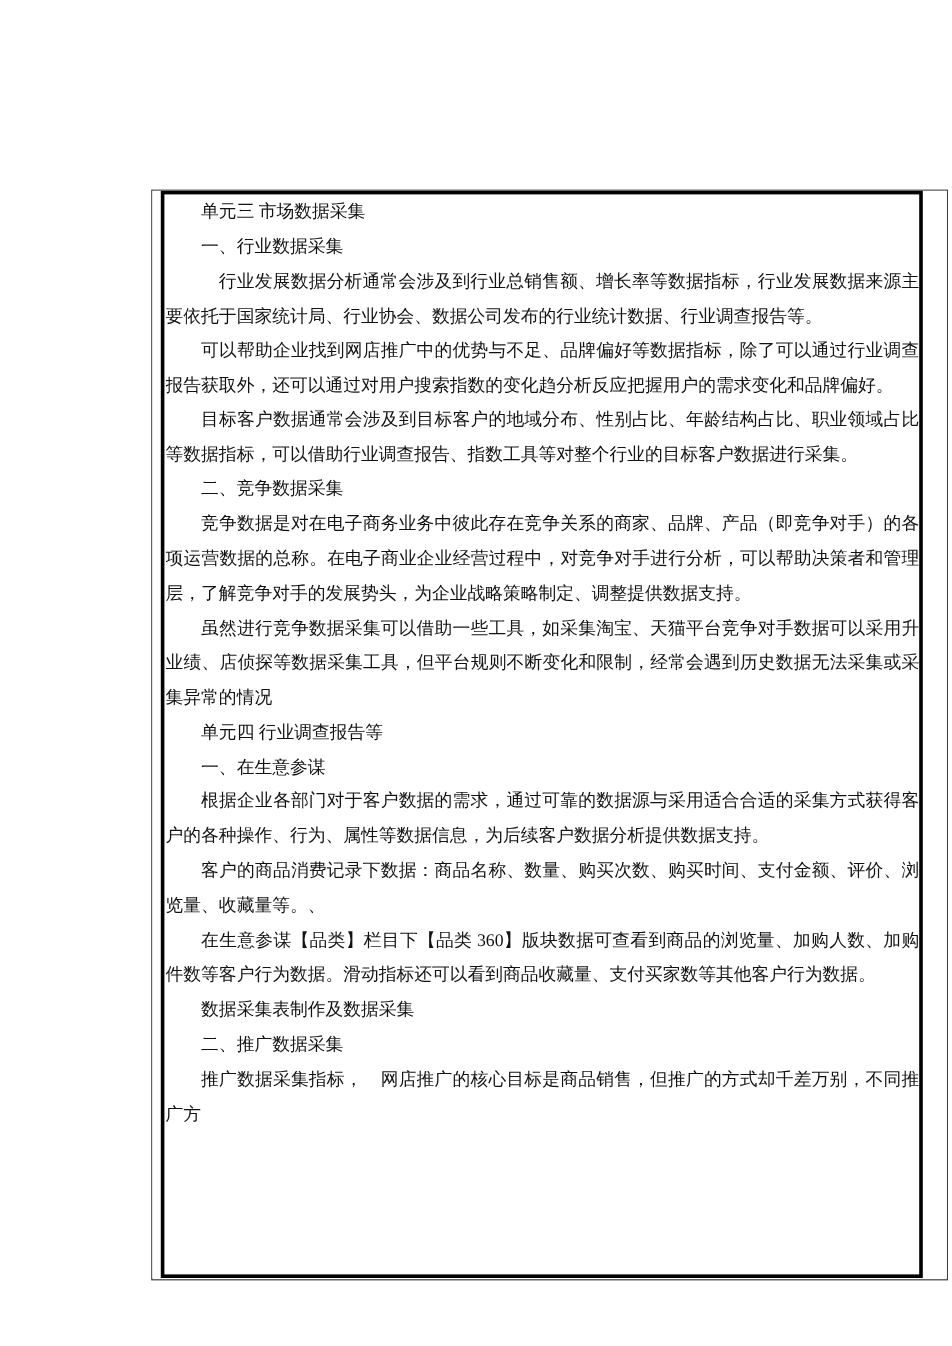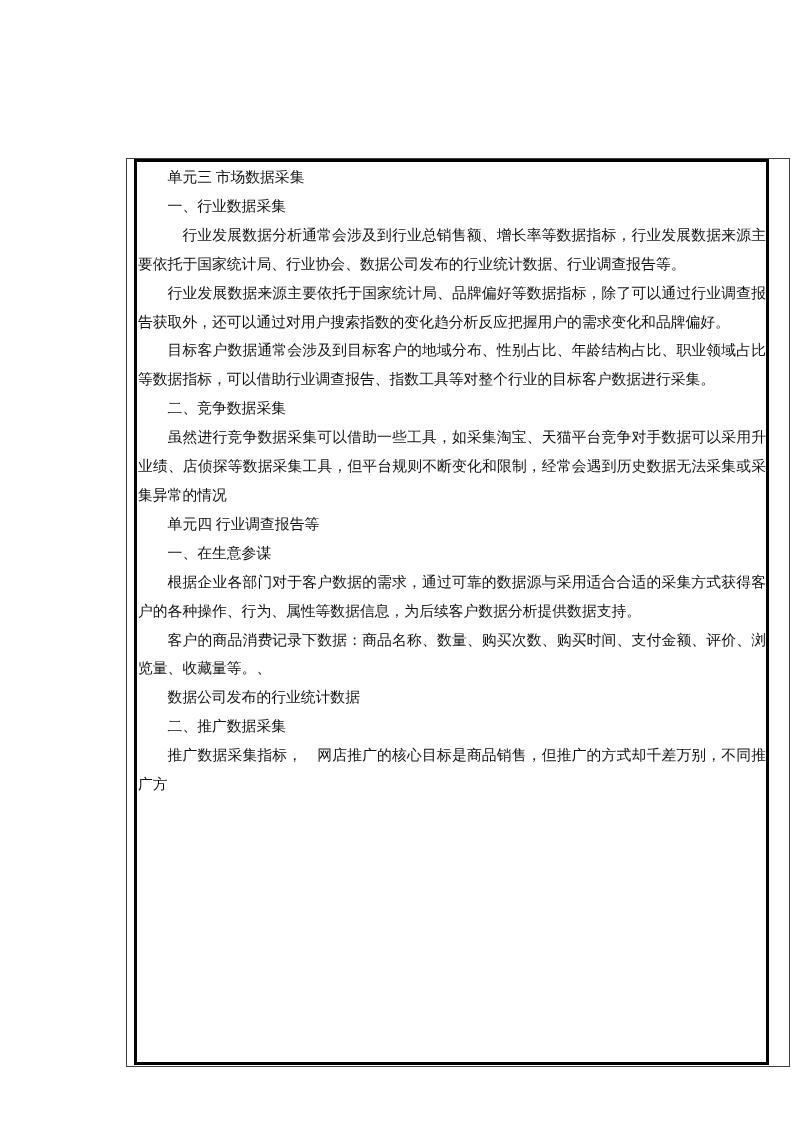--- a/index.html
+++ b/index.html
@@ -72,25 +72,27 @@
 
 <div class="page">
   <div class="table-frame"></div>
   <div class="cell-left-spacer"></div>
   <div class="cell-right-spacer"></div>
   <div class="cell-main"></div>
   <div class="doc-body">
       <div class="para indent-2">单元三 市场数据采集</div>
       <div class="para indent-2">一、行业数据采集</div>
       <div class="para indent-3">行业发展数据分析通常会涉及到行业总销售额、增长率等数据指标，行业发展数据来源主要依托于国家统计局、行业协会、数据公司发布的行业统计数据、行业调查报告等。</div>
-      <div class="para indent-2">行业发展数据来源主要依托于国家统计局、品牌偏好等数据指标，除了可以通过行业调查报告获取外，还可以通过对用户搜索指数的变化趋分析反应把握用户的需求变化和品牌偏好。</div>
+      <div class="para indent-2">可以帮助企业找到网店推广中的优势与不足、品牌偏好等数据指标，除了可以通过行业调查报告获取外，还可以通过对用户搜索指数的变化趋分析反应把握用户的需求变化和品牌偏好。</div>
       <div class="para indent-2">目标客户数据通常会涉及到目标客户的地域分布、性别占比、年龄结构占比、职业领域占比等数据指标，可以借助行业调查报告、指数工具等对整个行业的目标客户数据进行采集。</div>
       <div class="para indent-2">二、竞争数据采集</div>
+      <div class="para indent-2">竞争数据是对在电子商务业务中彼此存在竞争关系的商家、品牌、产品（即竞争对手）的各项运营数据的总称。在电子商业企业经营过程中，对竞争对手进行分析，可以帮助决策者和管理层，了解竞争对手的发展势头，为企业战略策略制定、调整提供数据支持。</div>
       <div class="para indent-2">虽然进行竞争数据采集可以借助一些工具，如采集淘宝、天猫平台竞争对手数据可以采用升业绩、店侦探等数据采集工具，但平台规则不断变化和限制，经常会遇到历史数据无法采集或采集异常的情况</div>
       <div class="para indent-2">单元四 行业调查报告等</div>
       <div class="para indent-2">一、在生意参谋</div>
       <div class="para indent-2">根据企业各部门对于客户数据的需求，通过可靠的数据源与采用适合合适的采集方式获得客户的各种操作、行为、属性等数据信息，为后续客户数据分析提供数据支持。</div>
       <div class="para indent-2">客户的商品消费记录下数据：商品名称、数量、购买次数、购买时间、支付金额、评价、浏览量、收藏量等。、</div>
-      <div class="para indent-2">数据公司发布的行业统计数据</div>
+      <div class="para indent-2">在生意参谋【品类】栏目下【品类 360】版块数据可查看到商品的浏览量、加购人数、加购件数等客户行为数据。滑动指标还可以看到商品收藏量、支付买家数等其他客户行为数据。</div>
+      <div class="para indent-2">数据采集表制作及数据采集</div>
       <div class="para indent-2">二、推广数据采集</div>
       <div class="para indent-2">推广数据采集指标，　网店推广的核心目标是商品销售，但推广的方式却千差万别，不同推广方</div>
     </div>
 </div>
 
 </body></html>

